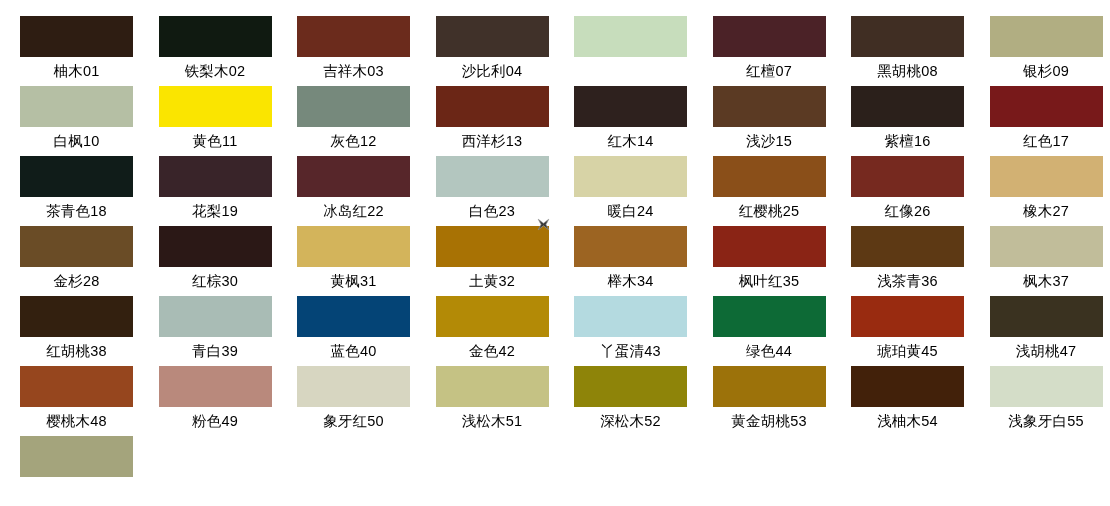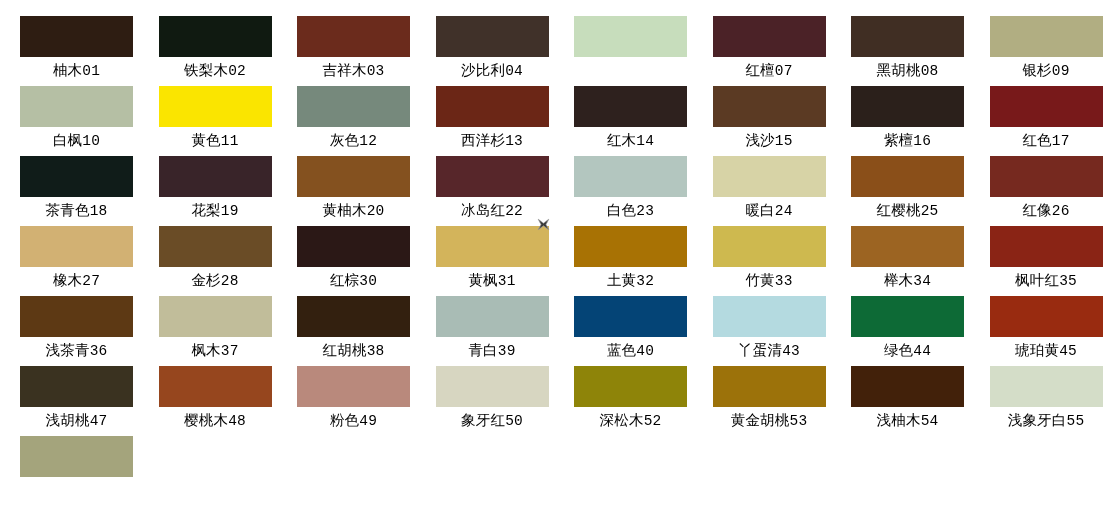--- a/index.html
+++ b/index.html
@@ -43,21 +43,20 @@
     width: 113px;
     height: 34px;
     line-height: 29px;
     text-align: center;
     font-size: 14.5px;
     color: #000000;
     letter-spacing: 0.2px;
     white-space: nowrap;
     box-sizing: border-box;
     overflow: hidden;
-    font-family: Liberation Mono, monospace;
   }
   #cursor-pointer {
     position: absolute;
     left: 538px;
     top: 218px;
     width: 13px;
     height: 13px;
     pointer-events: none;
     z-index: 50;
   }
@@ -131,24 +130,20 @@
     </div>
     <div class="swatch-cell">
       <div class="swatch-chip" style="background-color: rgb(16, 28, 25);"></div>
       <div class="swatch-label">茶青色18</div>
     </div>
     <div class="swatch-cell">
       <div class="swatch-chip" style="background-color: rgb(57, 36, 41);"></div>
       <div class="swatch-label">花梨19</div>
     </div>
     <div class="swatch-cell">
-      <div class="swatch-chip" style="background-color: rgb(132, 81, 31);"></div>
-      <div class="swatch-label">黄柚木20</div>
-    </div>
-    <div class="swatch-cell">
       <div class="swatch-chip" style="background-color: rgb(87, 38, 42);"></div>
       <div class="swatch-label">冰岛红22</div>
     </div>
     <div class="swatch-cell">
       <div class="swatch-chip" style="background-color: rgb(179, 198, 191);"></div>
       <div class="swatch-label">白色23</div>
     </div>
     <div class="swatch-cell">
       <div class="swatch-chip" style="background-color: rgb(215, 211, 166);"></div>
       <div class="swatch-label">暖白24</div>
@@ -175,24 +170,20 @@
     </div>
     <div class="swatch-cell">
       <div class="swatch-chip" style="background-color: rgb(211, 180, 91);"></div>
       <div class="swatch-label">黄枫31</div>
     </div>
     <div class="swatch-cell">
       <div class="swatch-chip" style="background-color: rgb(168, 114, 4);"></div>
       <div class="swatch-label">土黄32</div>
     </div>
     <div class="swatch-cell">
-      <div class="swatch-chip" style="background-color: rgb(206, 185, 79);"></div>
-      <div class="swatch-label">竹黄33</div>
-    </div>
-    <div class="swatch-cell">
       <div class="swatch-chip" style="background-color: rgb(156, 100, 34);"></div>
       <div class="swatch-label">榉木34</div>
     </div>
     <div class="swatch-cell">
       <div class="swatch-chip" style="background-color: rgb(138, 36, 21);"></div>
       <div class="swatch-label">枫叶红35</div>
     </div>
     <div class="swatch-cell">
       <div class="swatch-chip" style="background-color: rgb(93, 57, 20);"></div>
       <div class="swatch-label">浅茶青36</div>
@@ -207,20 +198,24 @@
     </div>
     <div class="swatch-cell">
       <div class="swatch-chip" style="background-color: rgb(169, 188, 181);"></div>
       <div class="swatch-label">青白39</div>
     </div>
     <div class="swatch-cell">
       <div class="swatch-chip" style="background-color: rgb(4, 68, 118);"></div>
       <div class="swatch-label">蓝色40</div>
     </div>
     <div class="swatch-cell">
+      <div class="swatch-chip" style="background-color: rgb(179, 138, 6);"></div>
+      <div class="swatch-label">金色42</div>
+    </div>
+    <div class="swatch-cell">
       <div class="swatch-chip" style="background-color: rgb(180, 218, 224);"></div>
       <div class="swatch-label">丫蛋清43</div>
     </div>
     <div class="swatch-cell">
       <div class="swatch-chip" style="background-color: rgb(13, 106, 54);"></div>
       <div class="swatch-label">绿色44</div>
     </div>
     <div class="swatch-cell">
       <div class="swatch-chip" style="background-color: rgb(153, 43, 16);"></div>
       <div class="swatch-label">琥珀黄45</div>
@@ -233,20 +228,24 @@
       <div class="swatch-chip" style="background-color: rgb(150, 70, 30);"></div>
       <div class="swatch-label">樱桃木48</div>
     </div>
     <div class="swatch-cell">
       <div class="swatch-chip" style="background-color: rgb(185, 137, 124);"></div>
       <div class="swatch-label">粉色49</div>
     </div>
     <div class="swatch-cell">
       <div class="swatch-chip" style="background-color: rgb(215, 214, 193);"></div>
       <div class="swatch-label">象牙红50</div>
+    </div>
+    <div class="swatch-cell">
+      <div class="swatch-chip" style="background-color: rgb(197, 194, 132);"></div>
+      <div class="swatch-label">浅松木51</div>
     </div>
     <div class="swatch-cell">
       <div class="swatch-chip" style="background-color: rgb(142, 132, 9);"></div>
       <div class="swatch-label">深松木52</div>
     </div>
     <div class="swatch-cell">
       <div class="swatch-chip" style="background-color: rgb(156, 114, 10);"></div>
       <div class="swatch-label">黄金胡桃53</div>
     </div>
     <div class="swatch-cell">

